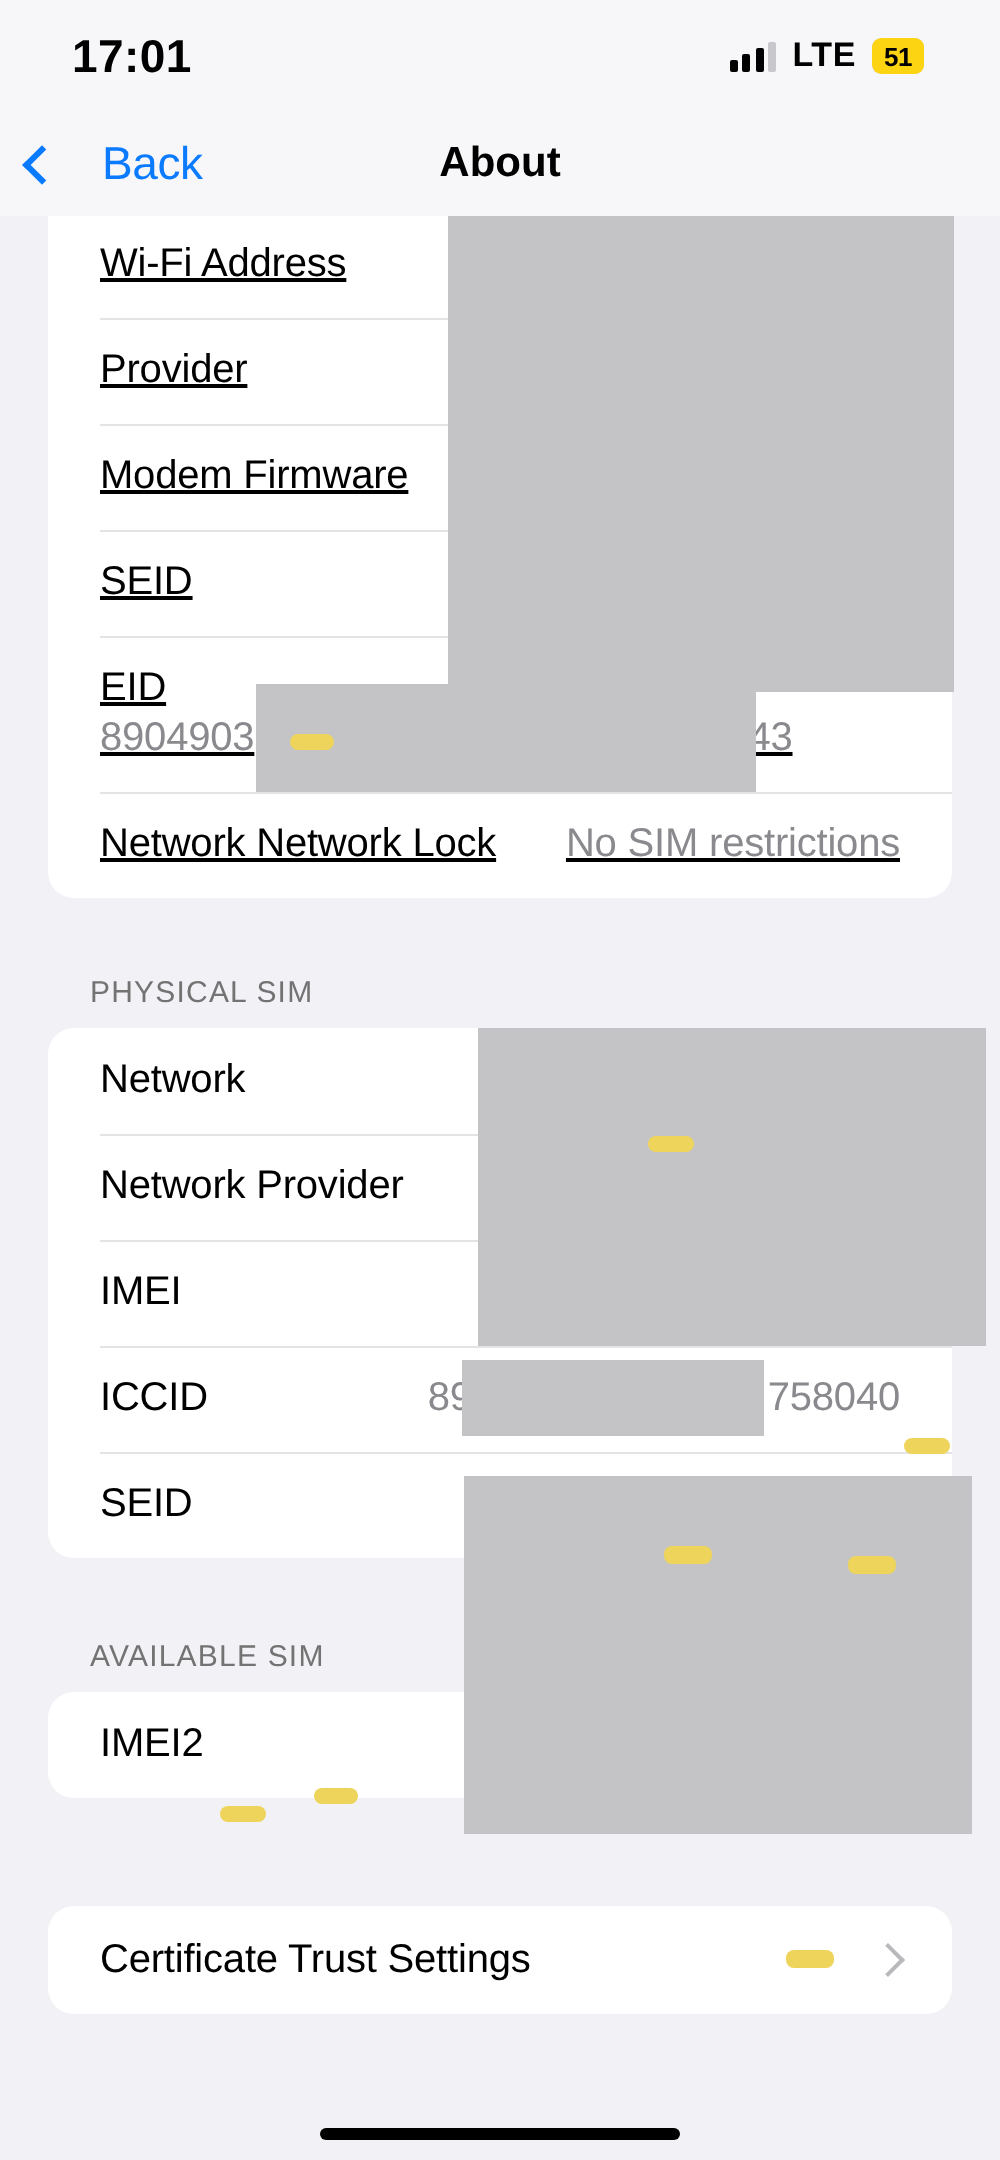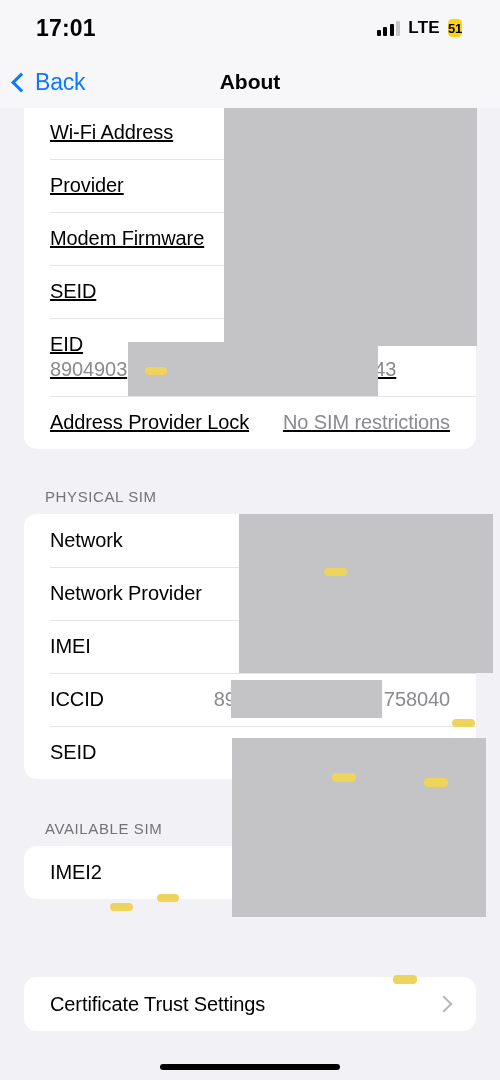--- a/index.html
+++ b/index.html
@@ -58,21 +58,21 @@
   .signal-bars i:nth-child(3) { height: 12px; }
   .signal-bars i:nth-child(4) { height: 15px; background: #c8c8cc; }
   .status-net {
     font-size: 17px;
     font-weight: bold;
     color: #000;
     letter-spacing: .3px;
   }
   .battery {
     position: relative;
-    width: 14px;
+    width: 26px;
     height: 18px;
     border-radius: 4.5px;
     background: #d4d4d8;
     display: flex;
     align-items: center;
     overflow: hidden;
   }
   .battery-fill {
     position: absolute;
     left: 0; top: 0; bottom: 0;
@@ -100,21 +100,21 @@
     background: #f7f7fa;
     z-index: 5;
   }
   .nav-back {
     position: absolute;
     left: 14px;
     top: 50%;
     transform: translateY(-50%);
     display: flex;
     align-items: center;
-    gap: 5px;
+    gap: 21px;
     cursor: pointer;
   }
   .nav-back-chevron {
     display: block;
     width: 11px;
     height: 11px;
     border-left: 3.2px solid #0a7aff;
     border-bottom: 3.2px solid #0a7aff;
     transform: rotate(45deg);
     margin-right: 2px;
@@ -291,21 +291,21 @@
     </div>
     <div class="row">
       <span class="row-label">SEID</span>
       <span class="row-value"></span>
     </div>
     <div class="row tall">
       <span class="row-label">EID</span>
       <span class="row-value"><span>8904903</span><span style="display:inline-block;width:236px;"></span><span>543</span></span>
     </div>
     <div class="row">
-      <span class="row-label">Address Provider Lock</span>
+      <span class="row-label">Network Network Lock</span>
       <span class="row-value">No SIM restrictions</span>
     </div>
   </div>
 
   <div class="section-header" style="top:380px;">PHYSICAL SIM</div>
   <div class="card" style="top:406px;">
     <div class="row">
       <span class="row-label">Network</span>
       <span class="row-value"></span>
     </div>
@@ -328,21 +328,21 @@
   </div>
 
   <div class="section-header" style="top:712px;">AVAILABLE SIM</div>
   <div class="card" style="top:738px;">
     <div class="row">
       <span class="row-label">IMEI2</span>
       <span class="row-value"></span>
     </div>
   </div>
 
-  <div class="card" style="top:869px;">
+  <div class="card" style="top:845px;">
     <div class="row chevron-row">
       <span class="row-label">Certificate Trust Settings</span>
       <span class="row-chevron"></span>
     </div>
   </div>
 
   <div class="redact" style="left:224px; top:-2px; width:253px; height:240px;"></div>
   <div class="redact" style="left:128px; top:234px; width:250px; height:54px;"></div>
   <div class="hl" style="left:145px; top:259px; width:22px; height:8px;"></div>
 

